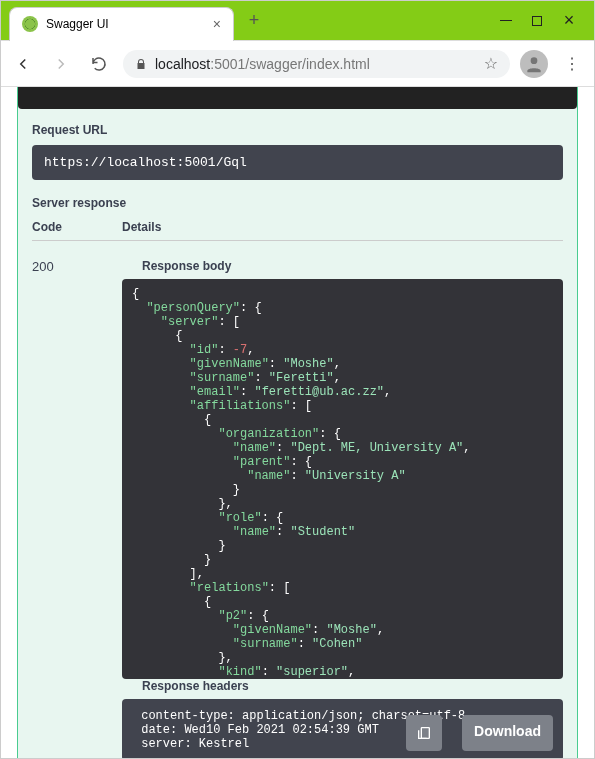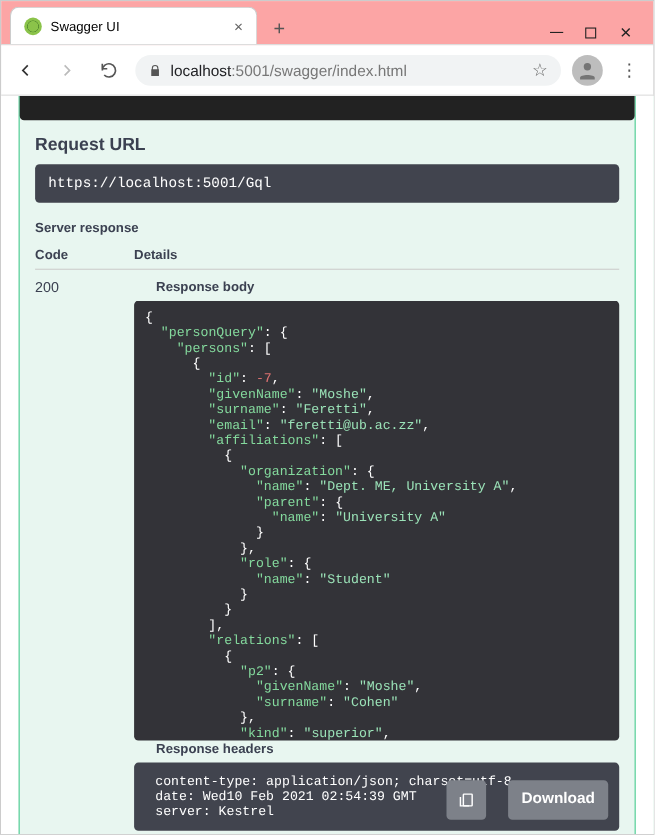--- a/index.html
+++ b/index.html
@@ -7,23 +7,23 @@
     font-family: sans-serif;
     background: #fff;
     width: 595px;
     height: 759px;
     overflow: hidden;
     border: 1px solid #ccc;
     position: relative;
   }
   .titlebar {
     height: 40px;
-    background: #fca5a5;
+    background: #84cc16;
     display: flex;
-    align-items: flex-end;
+    align-items: center;
     border-bottom: 1px solid #ddd;
   }
   .tab {
     background: #fff;
     display: flex;
     align-items: center;
     height: 34px;
     margin-top: 6px;
     border: 1px solid #ccc;
     border-bottom: none;
@@ -84,36 +84,36 @@
     background: #e8f6f0;
     padding: 0 14px 14px 14px;
   }
   .black-bar {
     height: 22px;
     background: #222;
     margin: 0 -14px 14px -14px;
     border-radius: 0 0 4px 4px;
   }
   .section-label {
-    font-size: 16px; font-weight:700; color:#3b4151; margin: 8px 0;
+    font-size: 12px; font-weight:700; color:#3b4151; margin: 8px 0;
   }
   .darkbox {
     background: #41444e;
     color: #fff;
     font-family: "Consolas","Courier New",monospace;
     font-size: 13px;
     padding: 10px 12px;
     border-radius: 4px;
     white-space: pre;
   }
   .server-resp {
     font-size: 12px; font-weight:700; color:#3b4151; margin: 16px 0 10px 0;
   }
   .resp-row {
-    display:flex; border-bottom:1px solid #ccc; padding-bottom:6px; margin-bottom:8px;
+    display:flex; border-bottom:1px solid #ccc; padding-bottom:6px; margin-bottom:18px;
     font-size:12px; font-weight:700; color:#3b4151;
   }
   .resp-row .code-col { width:90px; }
   .body-row { display:flex; }
   .body-row .code-col { width:90px; font-size:13px; color:#3b4151; font-weight:400;}
   .body-row .details-col { flex:1; min-width:0; }
   .resp-label { font-size:12px; font-weight:700; color:#3b4151; margin: 0 0 6px 0; padding-left: 20px;}
   .codeblock {
     background:#333338; border-radius:4px; padding:8px 10px;
     font-family:"Consolas","Courier New",monospace; font-size:12px;
@@ -205,21 +205,21 @@
       <div class="code-col">Code</div>
       <div>Details</div>
     </div>
 
     <div class="body-row">
       <div class="code-col">200</div>
       <div class="details-col details-wrap">
         <div class="resp-label">Response body</div>
         <div class="codeblock"><span class="p">{
   </span><span class="k">"<span>personQuery</span>"</span><span class="p">: {
-    </span><span class="k">"<span>persons</span>"</span><span class="p">: [
+    </span><span class="k">"<span>server</span>"</span><span class="p">: [
       {
         </span><span class="k">"<span>id</span>"</span><span class="p">: </span><span class="n">-7</span><span class="p">,
         </span><span class="k">"<span>givenName</span>"</span><span class="p">: </span><span class="s">"<span>Moshe</span>"</span><span class="p">,
         </span><span class="k">"<span>surname</span>"</span><span class="p">: </span><span class="s">"<span>Feretti</span>"</span><span class="p">,
         </span><span class="k">"<span>email</span>"</span><span class="p">: </span><span class="s">"<span>feretti@ub.ac.zz</span>"</span><span class="p">,
         </span><span class="k">"<span>affiliations</span>"</span><span class="p">: [
           {
             </span><span class="k">"<span>organization</span>"</span><span class="p">: {
               </span><span class="k">"<span>name</span>"</span><span class="p">: </span><span class="s">"<span>Dept. ME, University A</span>"</span><span class="p">,
               </span><span class="k">"<span>parent</span>"</span><span class="p">: {

